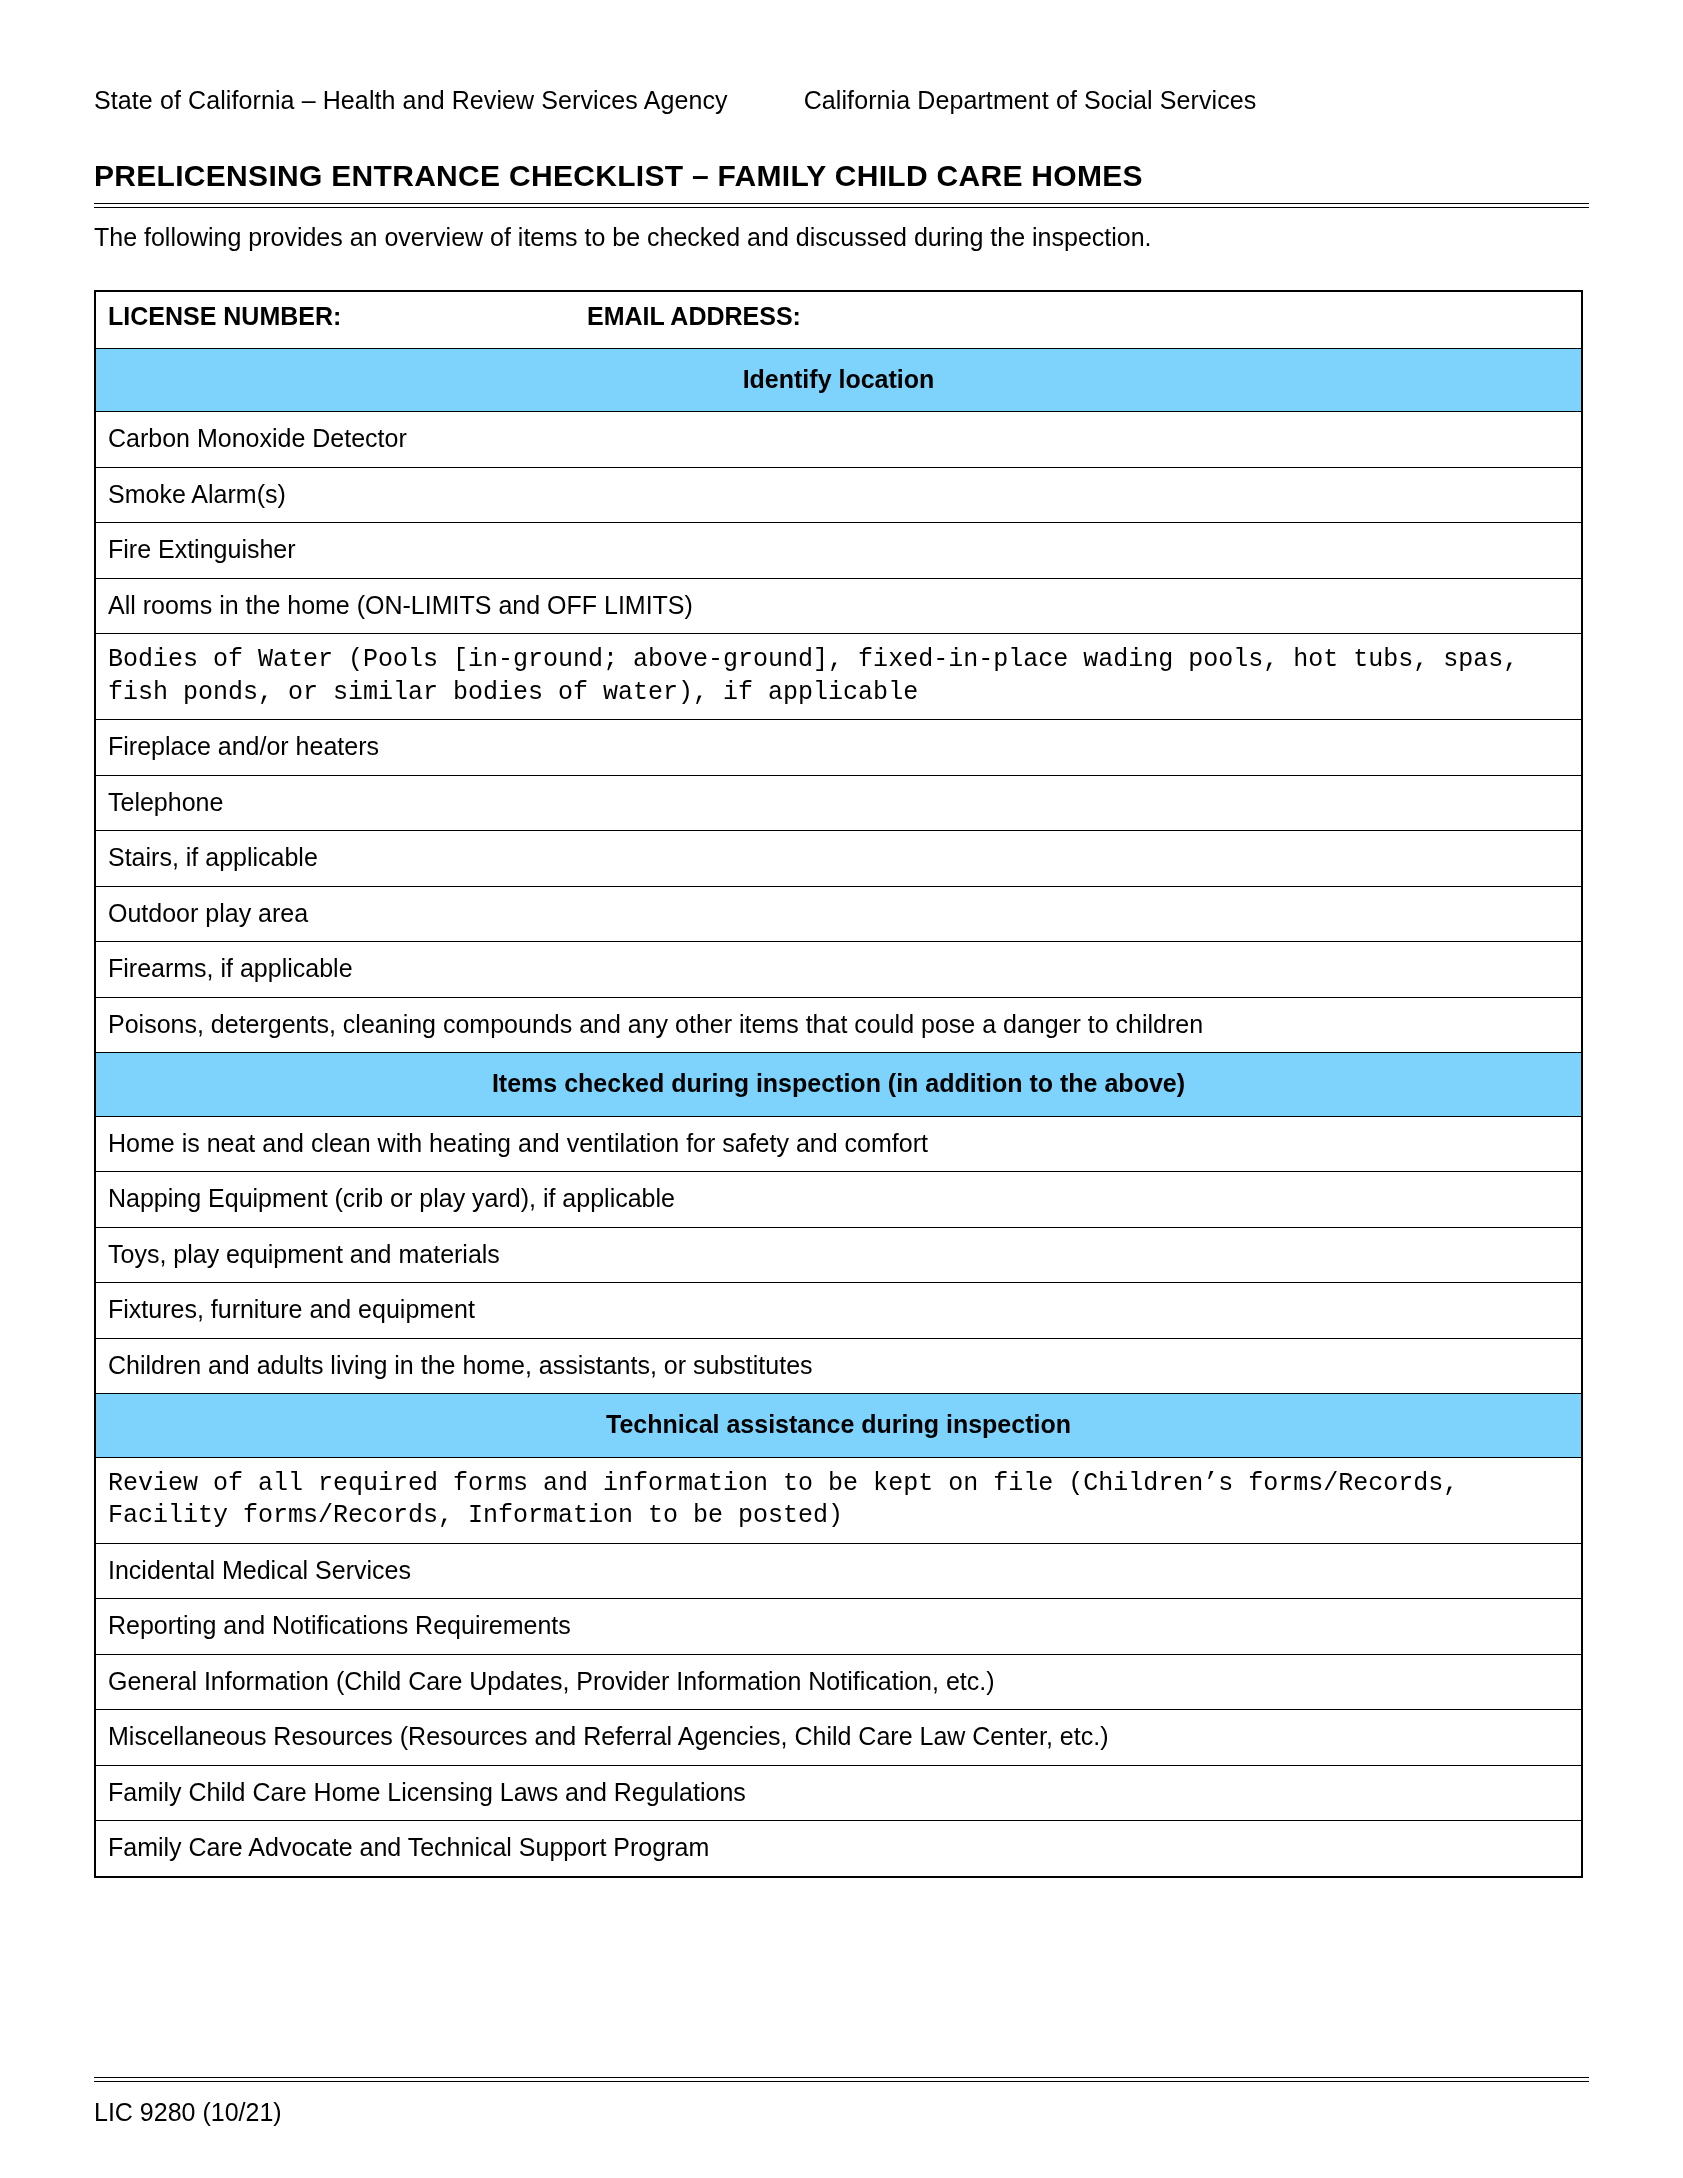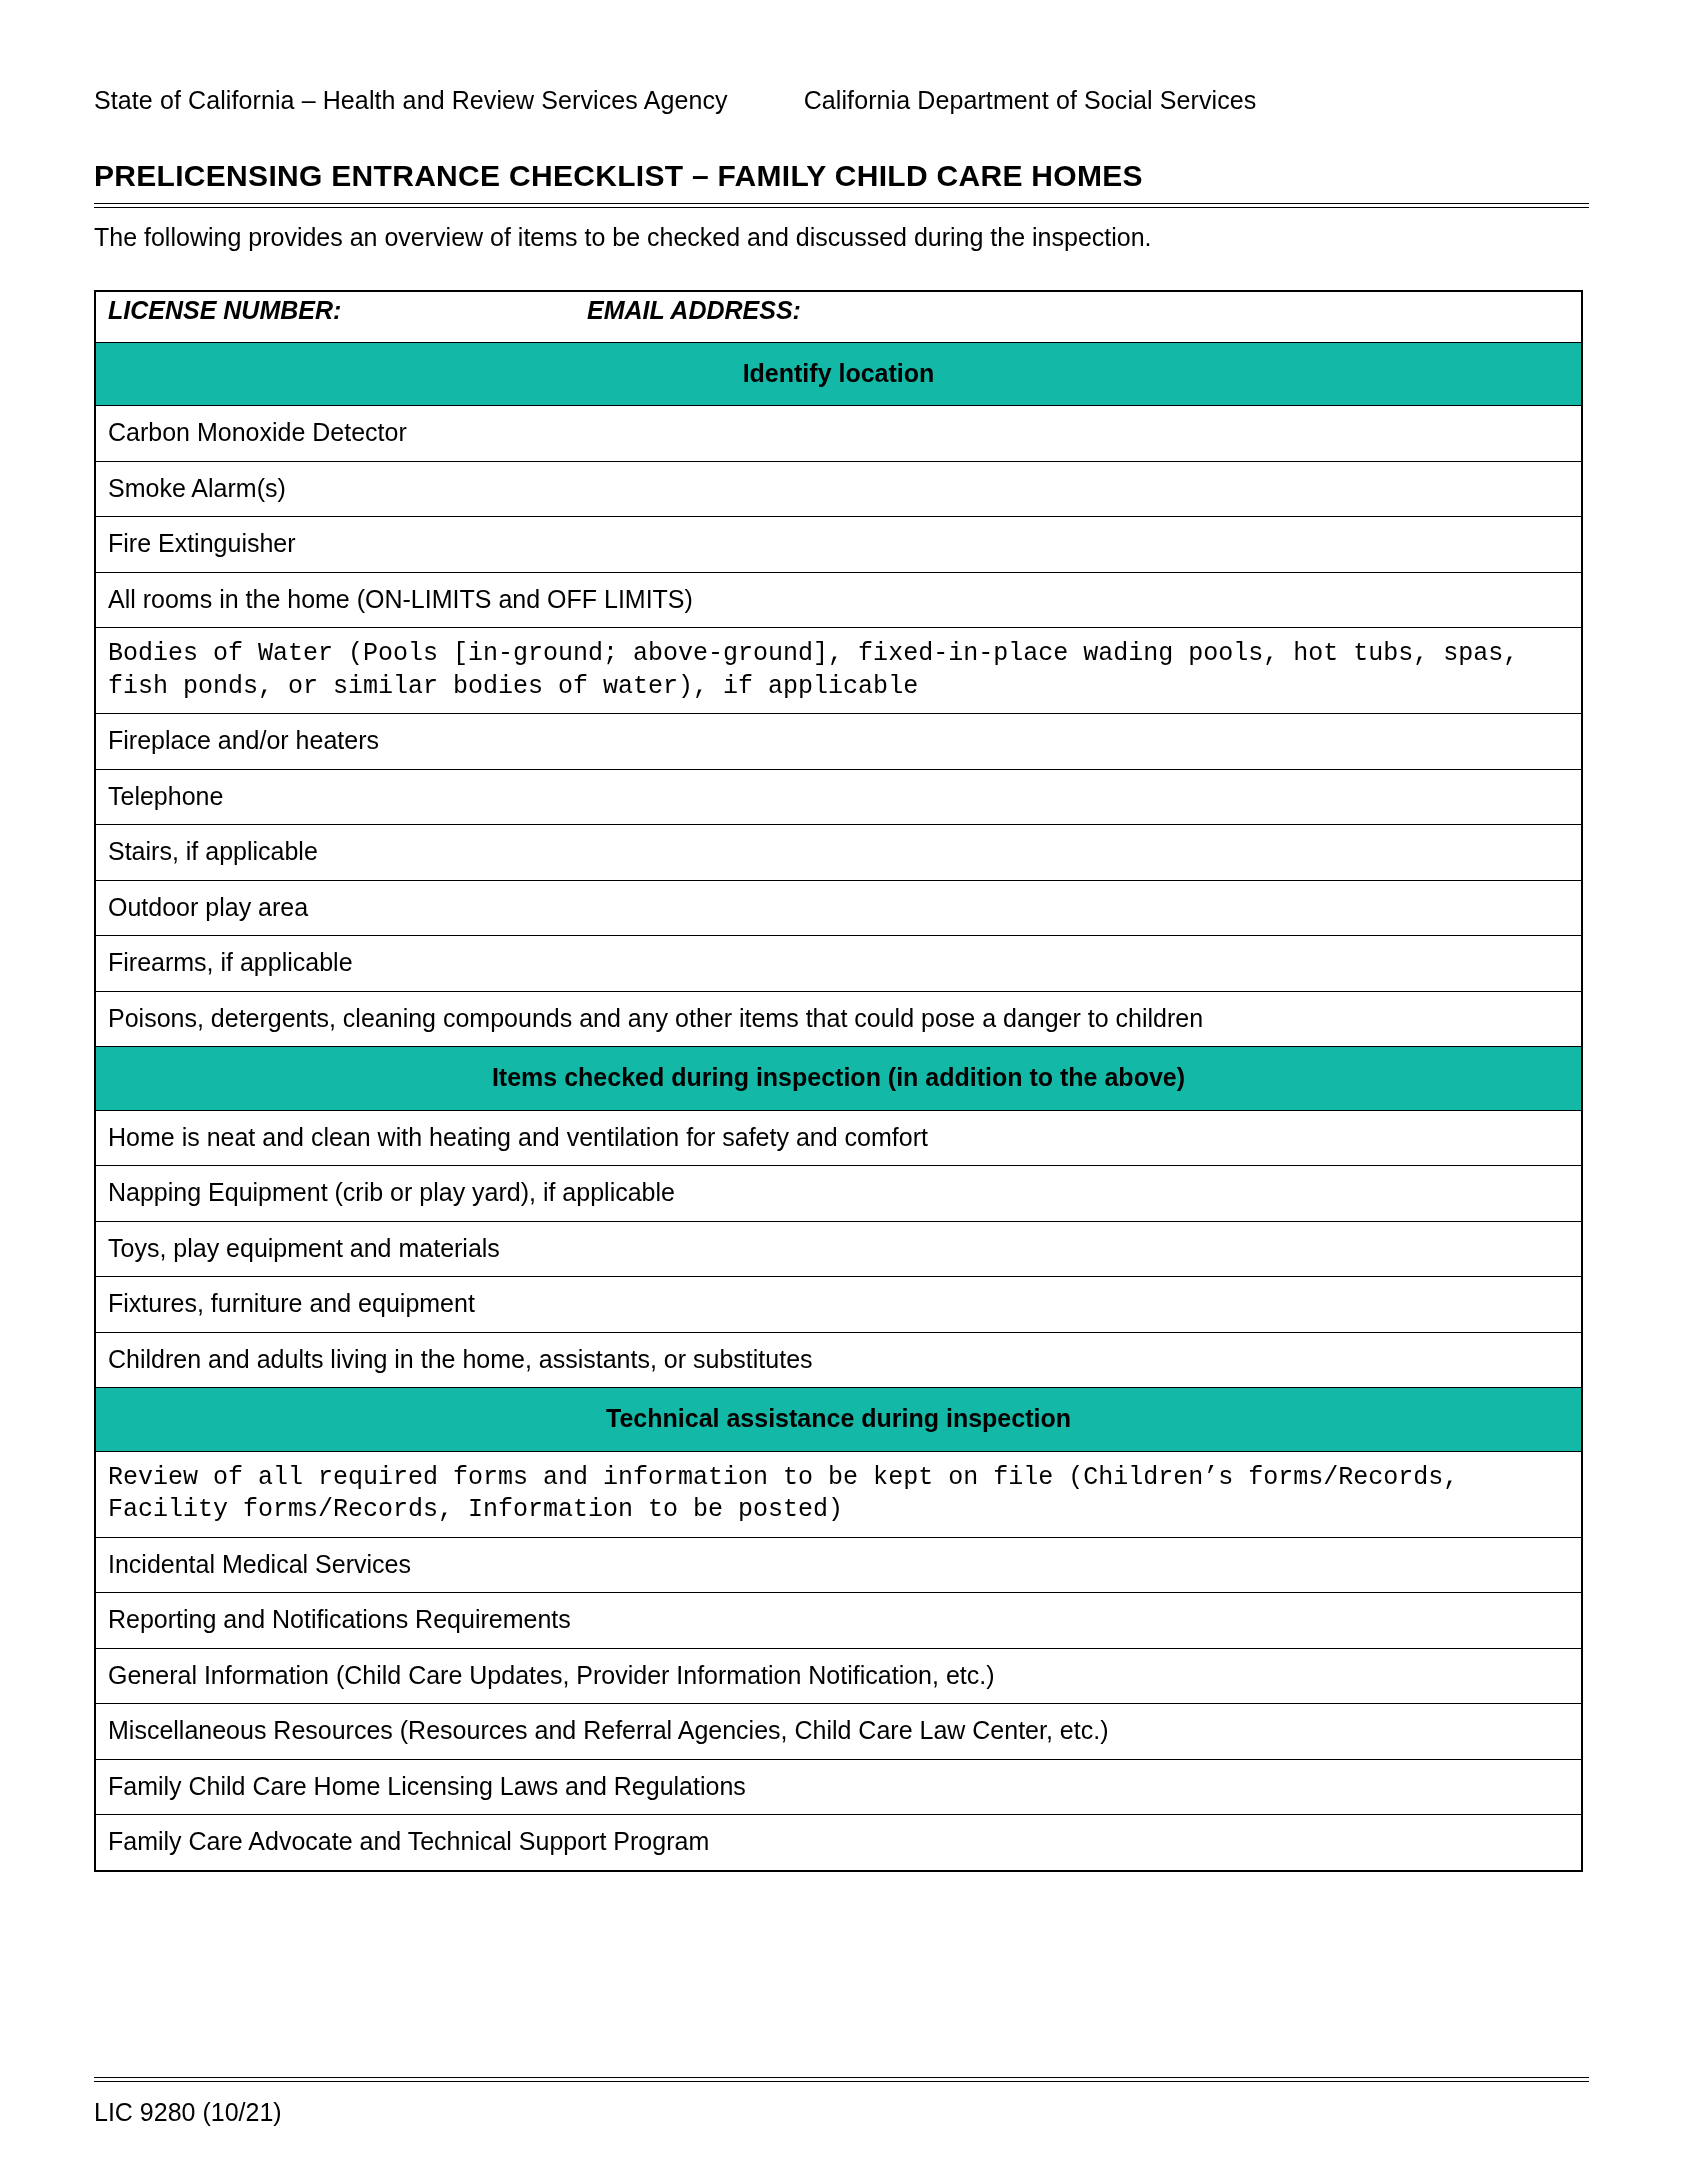--- a/index.html
+++ b/index.html
@@ -77,33 +77,32 @@
     border: 1.9px solid #000;
     padding: 8px 12px 9px 12px;
     font-size: 25px;
     line-height: 1.30;
     vertical-align: top;
     background: #ffffff;
   }
   
   .row-info td {
     font-weight: bold;
-    padding-top: 2px;
+    padding-top: 8px;
     padding-bottom: 15px;
-    font-style: italic;
   }
   .info-wrap {
     display: flex;
   }
   .info-license { width: 473px; flex: 0 0 473px; }
   .info-email   { flex: 1 1 auto; margin-left: 6px; }
 
   
   .row-section td {
-    background: #14b8a6;
+    background: #7dd3fc;
     font-weight: bold;
     text-align: center;
     padding-top: 14px;
     padding-bottom: 16px;
   }
 
   
   .row-item td {
     padding-top: 10px;
     padding-bottom: 12px;

